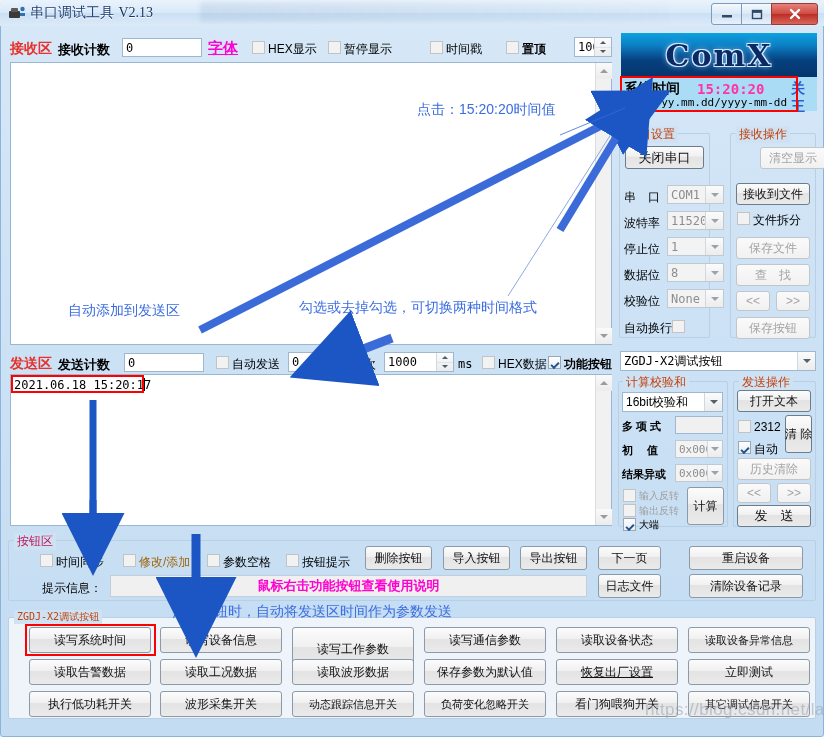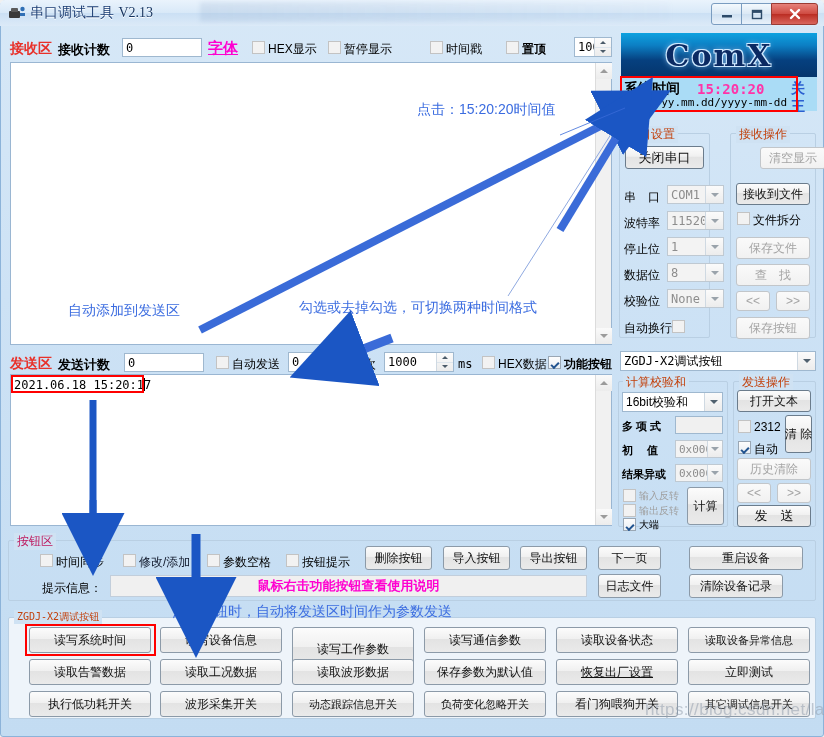--- a/index.html
+++ b/index.html
@@ -433,39 +433,39 @@
   <div class="btn disabled" style="left:737px;top:483px;width:34px;height:20px;">&lt;&lt;</div>
   <div class="btn disabled" style="left:777px;top:483px;width:34px;height:20px;">&gt;&gt;</div>
   <div class="btn strong" style="left:737px;top:505px;width:74px;height:22px;font-size:13px;">发　送</div>
 
   <div class="grpbox" style="left:8px;top:540px;width:808px;height:61px;"></div>
   <div class="grp-title" style="left:14px;top:533px;color:#be185d;">按钮区</div>
 
   <div class="cb dim" style="left:40px;top:554px;"></div>
   <div class="lbl" style="left:56px;top:554px;">时间同步</div>
   <div class="cb dim" style="left:123px;top:554px;"></div>
-  <div class="lbl" style="left:139px;top:554px;color:#0f172a;">修改/添加</div>
+  <div class="lbl" style="left:139px;top:554px;color:#a16207;">修改/添加</div>
   <div class="cb dim" style="left:207px;top:554px;"></div>
   <div class="lbl" style="left:223px;top:554px;">参数空格</div>
   <div class="cb dim" style="left:286px;top:554px;"></div>
   <div class="lbl" style="left:302px;top:554px;">按钮提示</div>
 
   <div class="btn" style="left:365px;top:546px;width:67px;height:24px;">删除按钮</div>
   <div class="btn" style="left:443px;top:546px;width:67px;height:24px;">导入按钮</div>
   <div class="btn" style="left:520px;top:546px;width:67px;height:24px;">导出按钮</div>
   <div class="btn" style="left:598px;top:546px;width:63px;height:24px;">下一页</div>
   <div class="btn" style="left:689px;top:546px;width:114px;height:24px;">重启设备</div>
 
   <div class="lbl" style="left:42px;top:580px;">提示信息：</div>
   <div style="position:absolute;left:110px;top:575px;width:477px;height:22px;box-sizing:border-box;
               border:1px solid #c2cedb;background:#f0f0f0;display:flex;align-items:center;justify-content:center;">
     <span class="lbl-magenta" style="font-size:13px;position:static;">鼠标右击功能按钮查看使用说明</span>
   </div>
   <div class="btn" style="left:598px;top:574px;width:63px;height:24px;">日志文件</div>
-  <div class="btn" style="left:689px;top:574px;width:94px;height:24px;">清除设备记录</div>
+  <div class="btn" style="left:689px;top:574px;width:114px;height:24px;">清除设备记录</div>
 
   <div class="grpbox" style="left:8px;top:617px;width:808px;height:102px;background:#eef4fa;"></div>
   <div class="grp-title" style="left:14px;top:610px;font-size:10px;font-family:'DejaVu Sans Mono',monospace;">ZGDJ-X2调试按钮</div>
 
   <div class="btn" style="left:29px;top:627px;width:122px;height:26px;">读写系统时间</div>
   <div class="btn" style="left:160px;top:627px;width:122px;height:26px;">读写设备信息</div>
   <div class="btn" style="left:292px;top:627px;width:122px;height:44px;">读写工作参数</div>
   <div class="btn" style="left:424px;top:627px;width:122px;height:26px;">读写通信参数</div>
   <div class="btn" style="left:556px;top:627px;width:122px;height:26px;">读取设备状态</div>
   <div class="btn" style="left:29px;top:659px;width:122px;height:26px;">读取告警数据</div>

